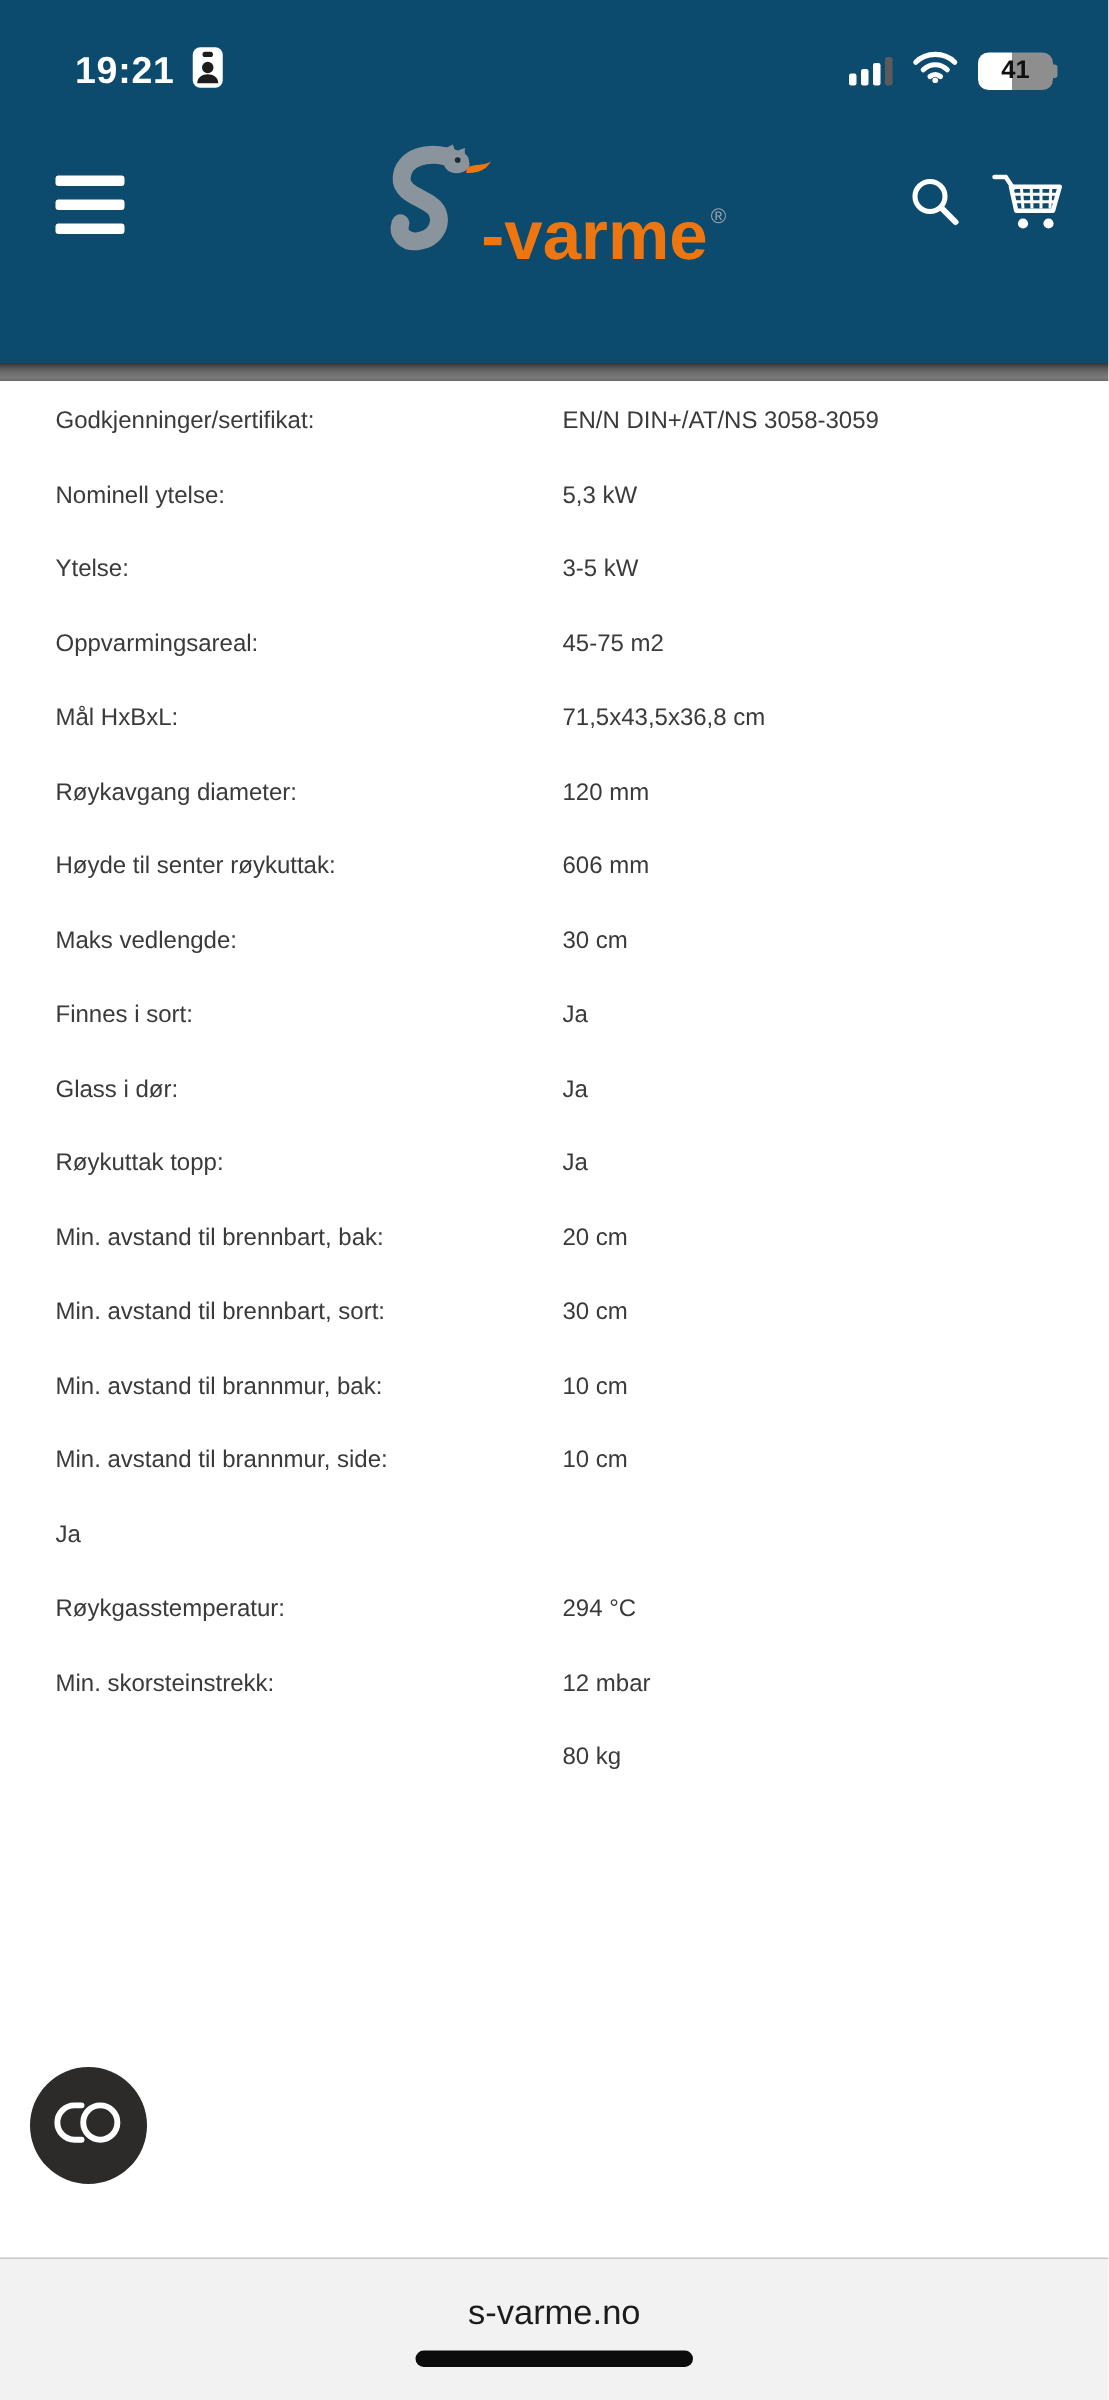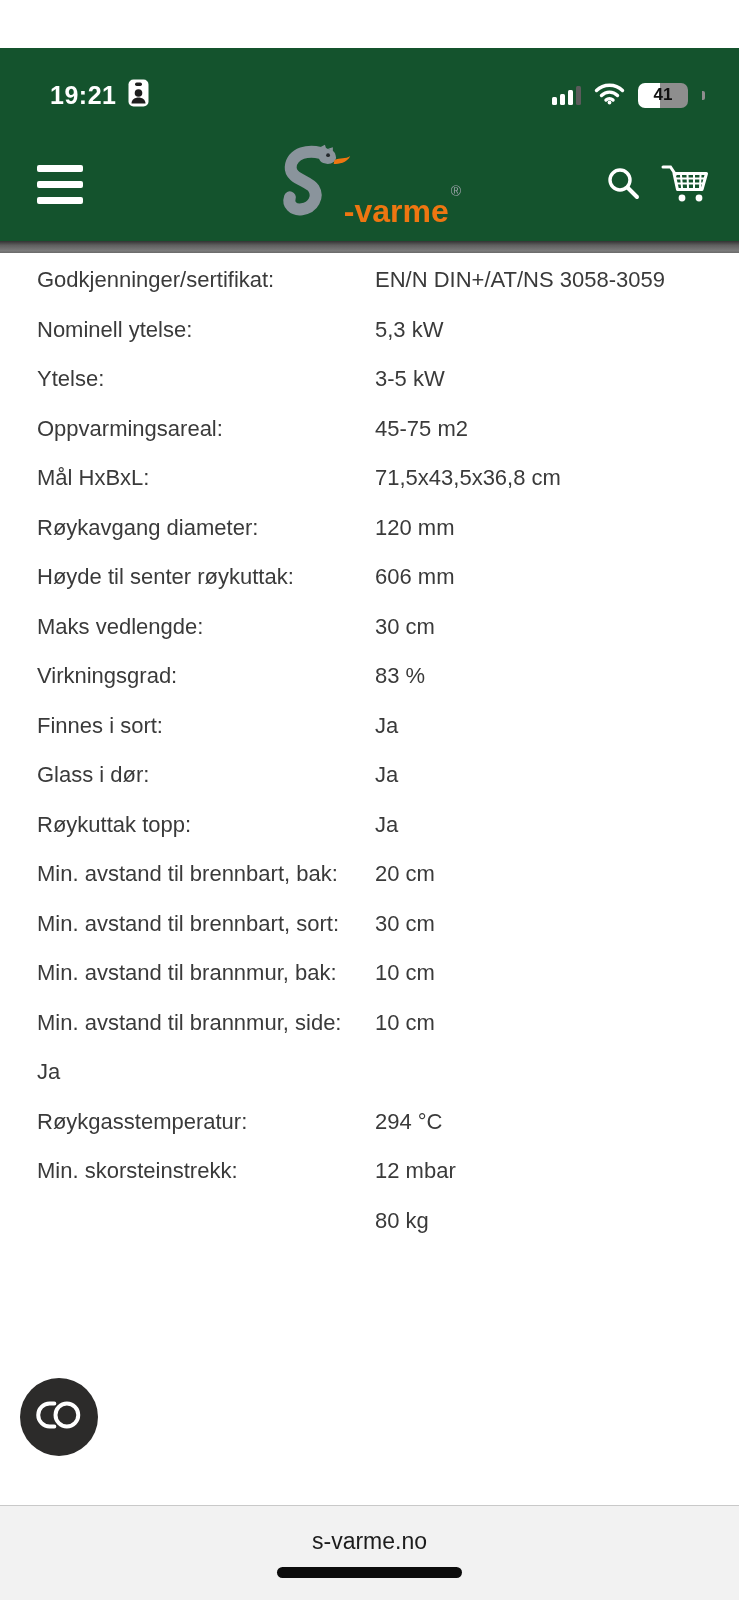--- a/index.html
+++ b/index.html
@@ -5,38 +5,38 @@
   * { margin:0; padding:0; box-sizing:border-box; }
   html,body { width:739px; height:1600px; }
   body {
     font-family:"Liberation Sans", sans-serif;
     background:#ffffff;
     position:relative;
     overflow:hidden;
   }
 
   
-  .top-block { background:#14532d; height:193px;margin-top:48px; }
+  .top-block { background:#0c4a6e; height:242px; }
 
   .status-bar {
     height:80px;
     display:flex; align-items:center;
     padding:14px 34px 0 50px;
     color:#ffffff;
   }
   .status-time { font-size:25px; font-weight:bold; letter-spacing:.5px; }
   .focus-badge { margin-left:12px; }
   .status-right { margin-left:auto; display:flex; align-items:center; gap:13px; }
 
   .signal { display:flex; align-items:flex-end; gap:3px; height:19px; }
   .signal i { display:block; width:5px; border-radius:1.5px; background:#ffffff; }
   .signal i:nth-child(1){height:8px;} .signal i:nth-child(2){height:11px;}
   .signal i:nth-child(3){height:15px;} .signal i:nth-child(4){height:19px; background:#5b5b5b;}
 
-  .battery { display:flex; align-items:center; gap:14px; }
+  .battery { display:flex; align-items:center; gap:0; }
   .battery-body {
     width:50px; height:25px; border-radius:7px;
     background:linear-gradient(90deg,#ffffff 0 45%,#8e8e8e 45% 100%);
     display:flex; align-items:center; justify-content:center;
     color:#101010; font-size:17px; font-weight:bold;
   }
   .battery-cap { width:3px; height:9px; border-radius:0 2px 2px 0; background:#8e8e8e; }
 
   .nav-bar {
     height:113px;
@@ -46,40 +46,40 @@
   }
   .hamburger { display:flex; flex-direction:column; gap:9px; cursor:pointer; }
   .hamburger i { display:block; width:46px; height:7px; border-radius:2px; background:#ffffff; }
 
   .brand {
     position:absolute; left:50%; top:50%;
     transform:translate(-50%,-50%);
     display:flex; align-items:flex-end;
   }
   .brand-text {
-    color:#ee7611; font-size:32px; font-weight:bold;
+    color:#ee7611; font-size:46px; font-weight:bold;
     letter-spacing:0px; line-height:1; margin-left:-6px; margin-bottom:6px;
   }
   .brand-reg { color:#9aa2a8; font-size:14px; position:relative; top:-34px; left:2px; }
 
   .nav-right { margin-left:auto; display:flex; align-items:center; gap:20px; }
 
   
   .header-divider {
     height:12px;
     background:linear-gradient(180deg,#333333 0%,#5f5f5f 35%,#7b7b7b 80%,#6a6a6a 100%);
   }
 
   
   .content { height:1300px; background:#ffffff; padding-top:2px; }
   .spec-row {
     display:flex; align-items:center;
     padding:8px 30px 8px 37px;
     color:#3a3a3a;
-    font-size:22px; line-height:33.5px;
+    font-size:16px; line-height:33.5px;
   }
   .spec-label { width:338px; flex:none; padding-right:10px; }
   .spec-value { flex:1; max-width:310px; }
 
   
   .fab {
     position:absolute; left:20px; top:1378px;
     width:78px; height:78px; border-radius:50%;
     background:#2c2b2a;
     display:flex; align-items:center; justify-content:center;
@@ -216,24 +216,20 @@
   <div class="spec-row">
     <div class="spec-label">Høyde til senter røykuttak:</div>
     <div class="spec-value">606 mm</div>
   </div>
 
   <div class="spec-row">
     <div class="spec-label">Maks vedlengde:</div>
     <div class="spec-value">30 cm</div>
   </div>
 
-  <div class="spec-row">
-    <div class="spec-label">Virkningsgrad:</div>
-    <div class="spec-value">83 %</div>
-  </div>
 
   <div class="spec-row">
     <div class="spec-label">Finnes i sort:</div>
     <div class="spec-value">Ja</div>
   </div>
 
   <div class="spec-row">
     <div class="spec-label">Glass i dør:</div>
     <div class="spec-value">Ja</div>
   </div>

